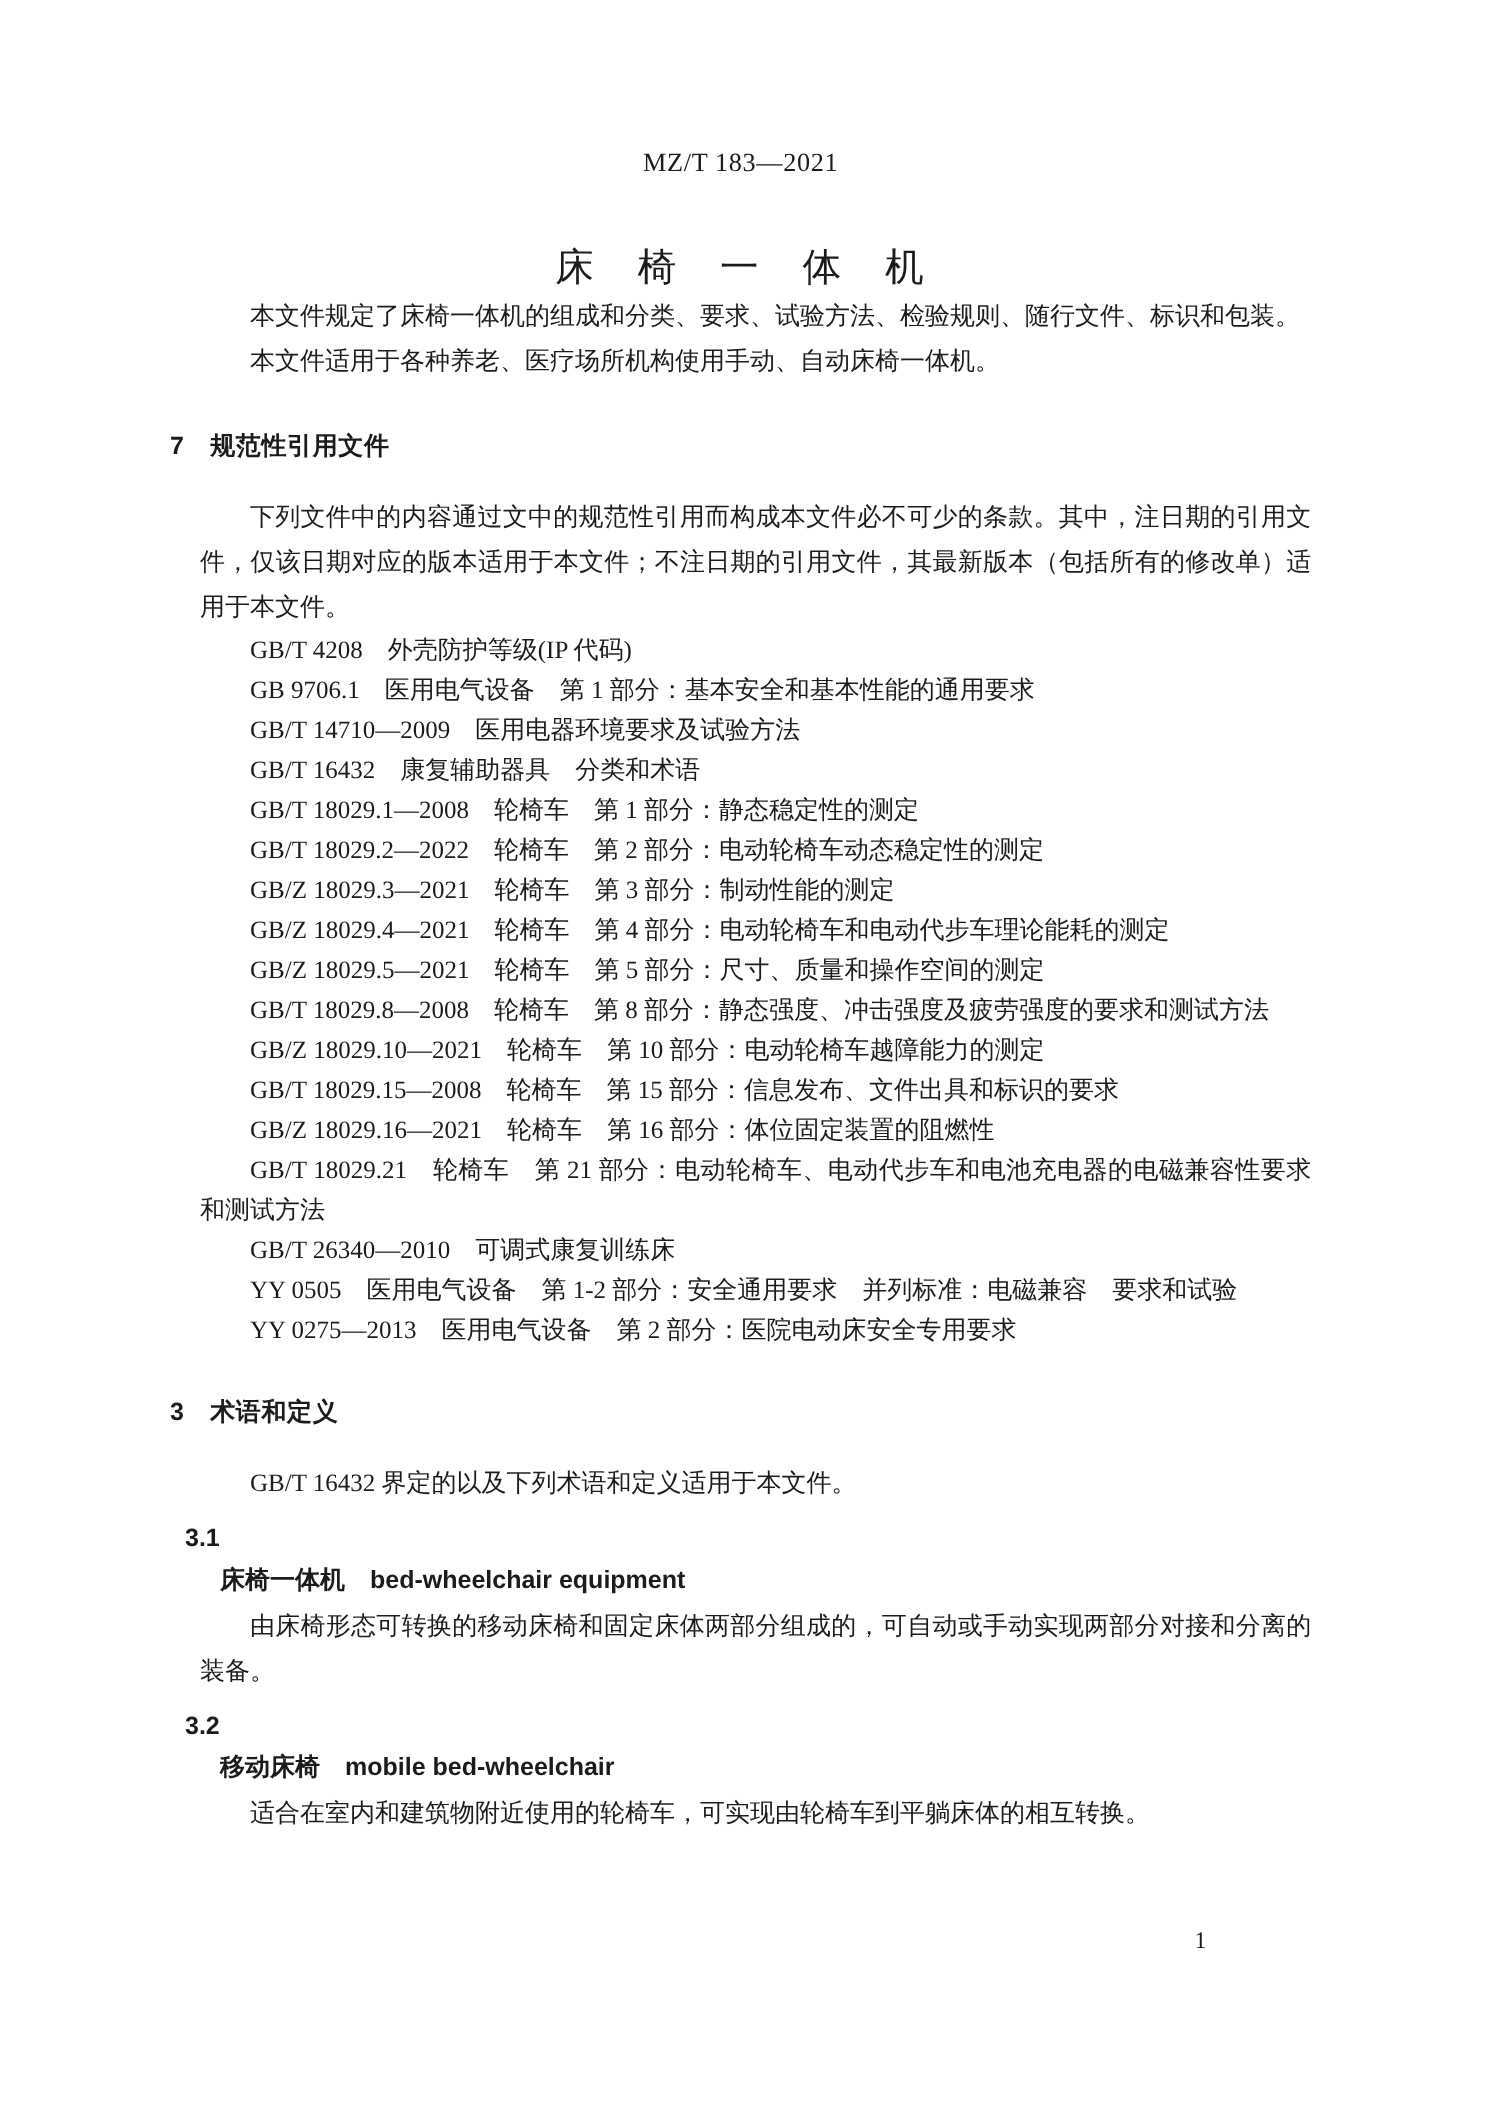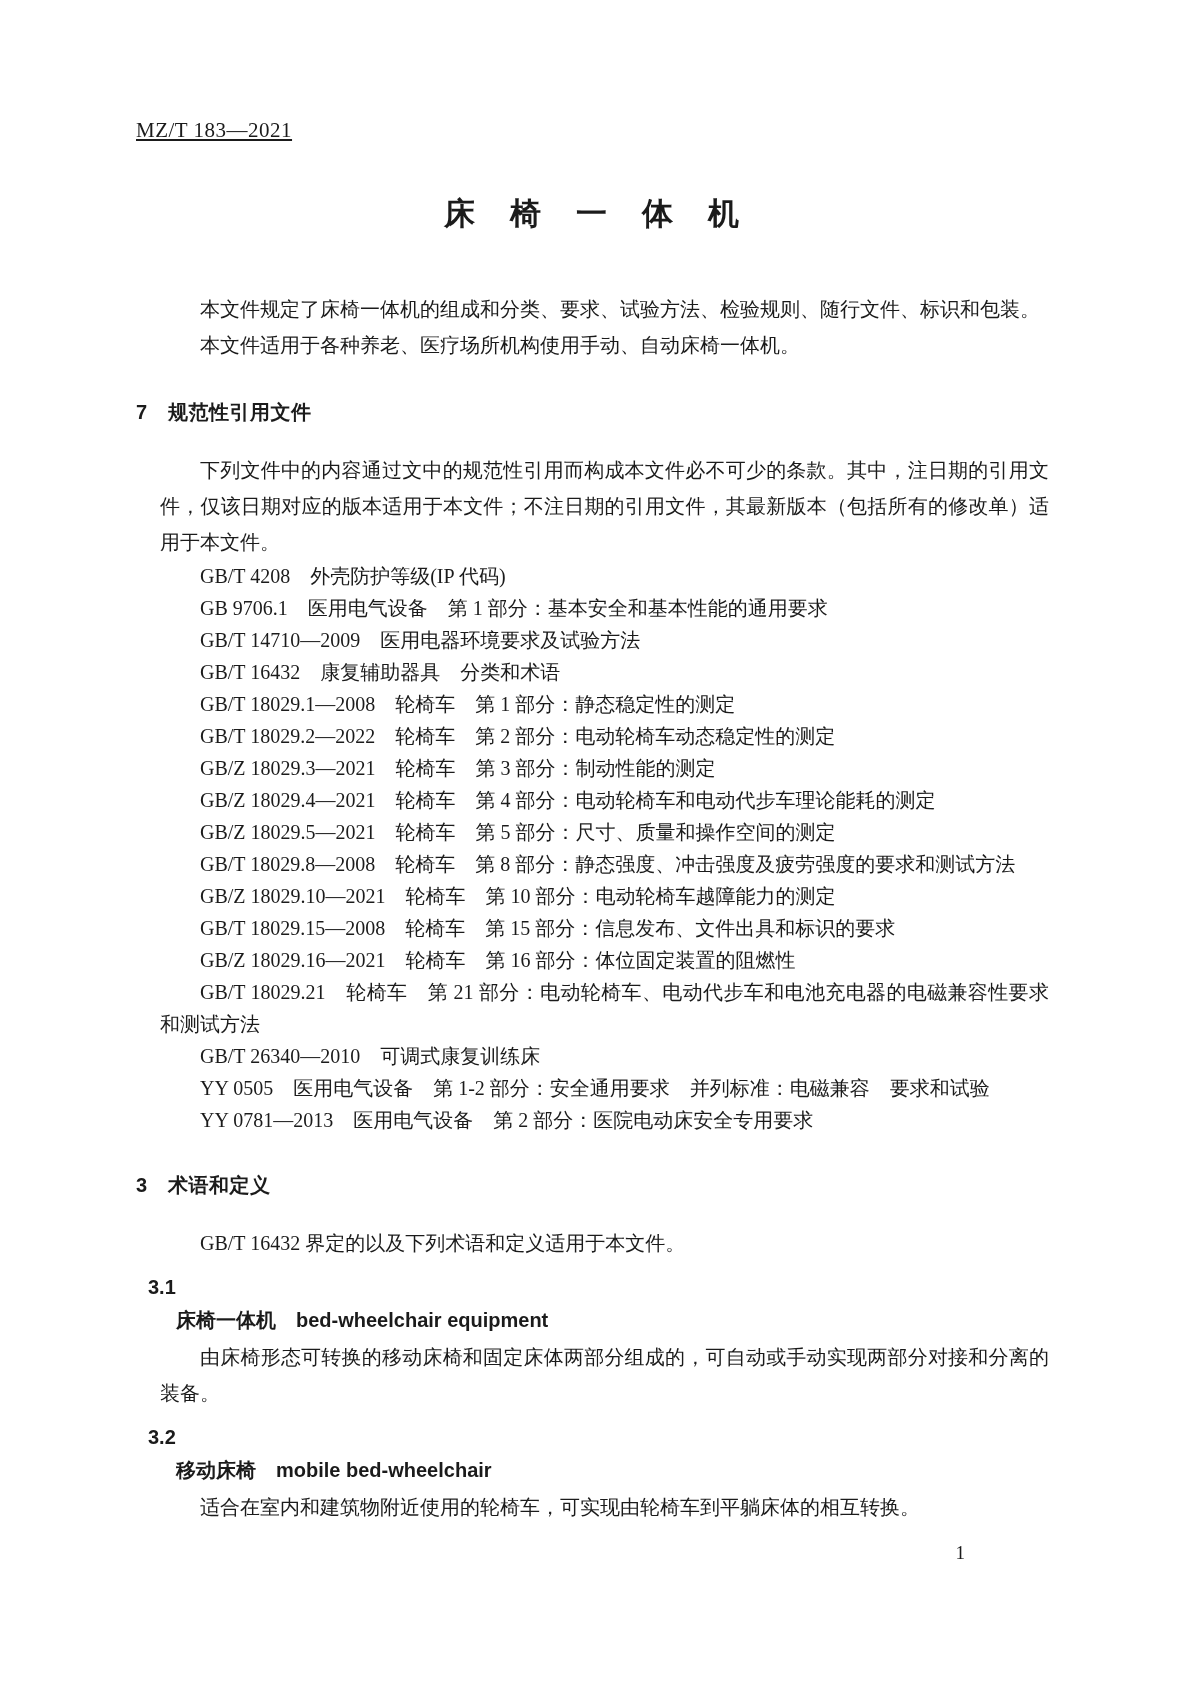--- a/index.html
+++ b/index.html
@@ -10,33 +10,31 @@
     position: relative;
     background: #ffffff;
     color: #1b1b1b;
     font-family: "Liberation Serif", "DejaVu Serif", serif;
     overflow: hidden;
   }
   .content {
     padding: 118px 142px 0 136px;
   }
   .doc-number {
-    text-align: left;
+    text-align: center;
     font-size: 21px;
     letter-spacing: 0.5px;
     font-family: "Liberation Serif", "DejaVu Serif", serif;
-    text-decoration: underline;
   }
   .doc-title {
     text-align: center;
     font-size: 31px;
-    font-weight: bold;
+    font-weight: normal;
     font-family: "Liberation Sans", "DejaVu Sans", sans-serif;
     margin-top: 50px;
-    margin-bottom: 56px;
     letter-spacing: 2px;
   }
   h2.sec {
     font-size: 20px;
     font-weight: bold;
     font-family: "Liberation Sans", "DejaVu Sans", sans-serif;
     margin: 36px 0 26px;
     letter-spacing: 0.5px;
   }
   p.body {
@@ -97,21 +95,21 @@
     <p class="body indent">GB/Z 18029.3—2021　轮椅车　第 3 部分：制动性能的测定</p>
     <p class="body indent">GB/Z 18029.4—2021　轮椅车　第 4 部分：电动轮椅车和电动代步车理论能耗的测定</p>
     <p class="body indent">GB/Z 18029.5—2021　轮椅车　第 5 部分：尺寸、质量和操作空间的测定</p>
     <p class="body indent">GB/T 18029.8—2008　轮椅车　第 8 部分：静态强度、冲击强度及疲劳强度的要求和测试方法</p>
     <p class="body indent">GB/Z 18029.10—2021　轮椅车　第 10 部分：电动轮椅车越障能力的测定</p>
     <p class="body indent">GB/T 18029.15—2008　轮椅车　第 15 部分：信息发布、文件出具和标识的要求</p>
     <p class="body indent">GB/Z 18029.16—2021　轮椅车　第 16 部分：体位固定装置的阻燃性</p>
     <p class="body indent">GB/T 18029.21　轮椅车　第 21 部分：电动轮椅车、电动代步车和电池充电器的电磁兼容性要求和测试方法</p>
     <p class="body indent">GB/T 26340—2010　可调式康复训练床</p>
     <p class="body indent">YY 0505　医用电气设备　第 1-2 部分：安全通用要求　并列标准：电磁兼容　要求和试验</p>
-    <p class="body indent">YY 0781—2013　医用电气设备　第 2 部分：医院电动床安全专用要求</p>
+    <p class="body indent">YY 0275—2013　医用电气设备　第 2 部分：医院电动床安全专用要求</p>
   </div>
 
   <h2 class="sec">3　术语和定义</h2>
   <p class="body indent">GB/T 16432 界定的以及下列术语和定义适用于本文件。</p>
 
   <div>
     <p class="term-number">3.1</p>
     <p class="term-heading">床椅一体机　bed-wheelchair equipment</p>
     <p class="body indent term-def">由床椅形态可转换的移动床椅和固定床体两部分组成的，可自动或手动实现两部分对接和分离的装备。</p>
   </div>

